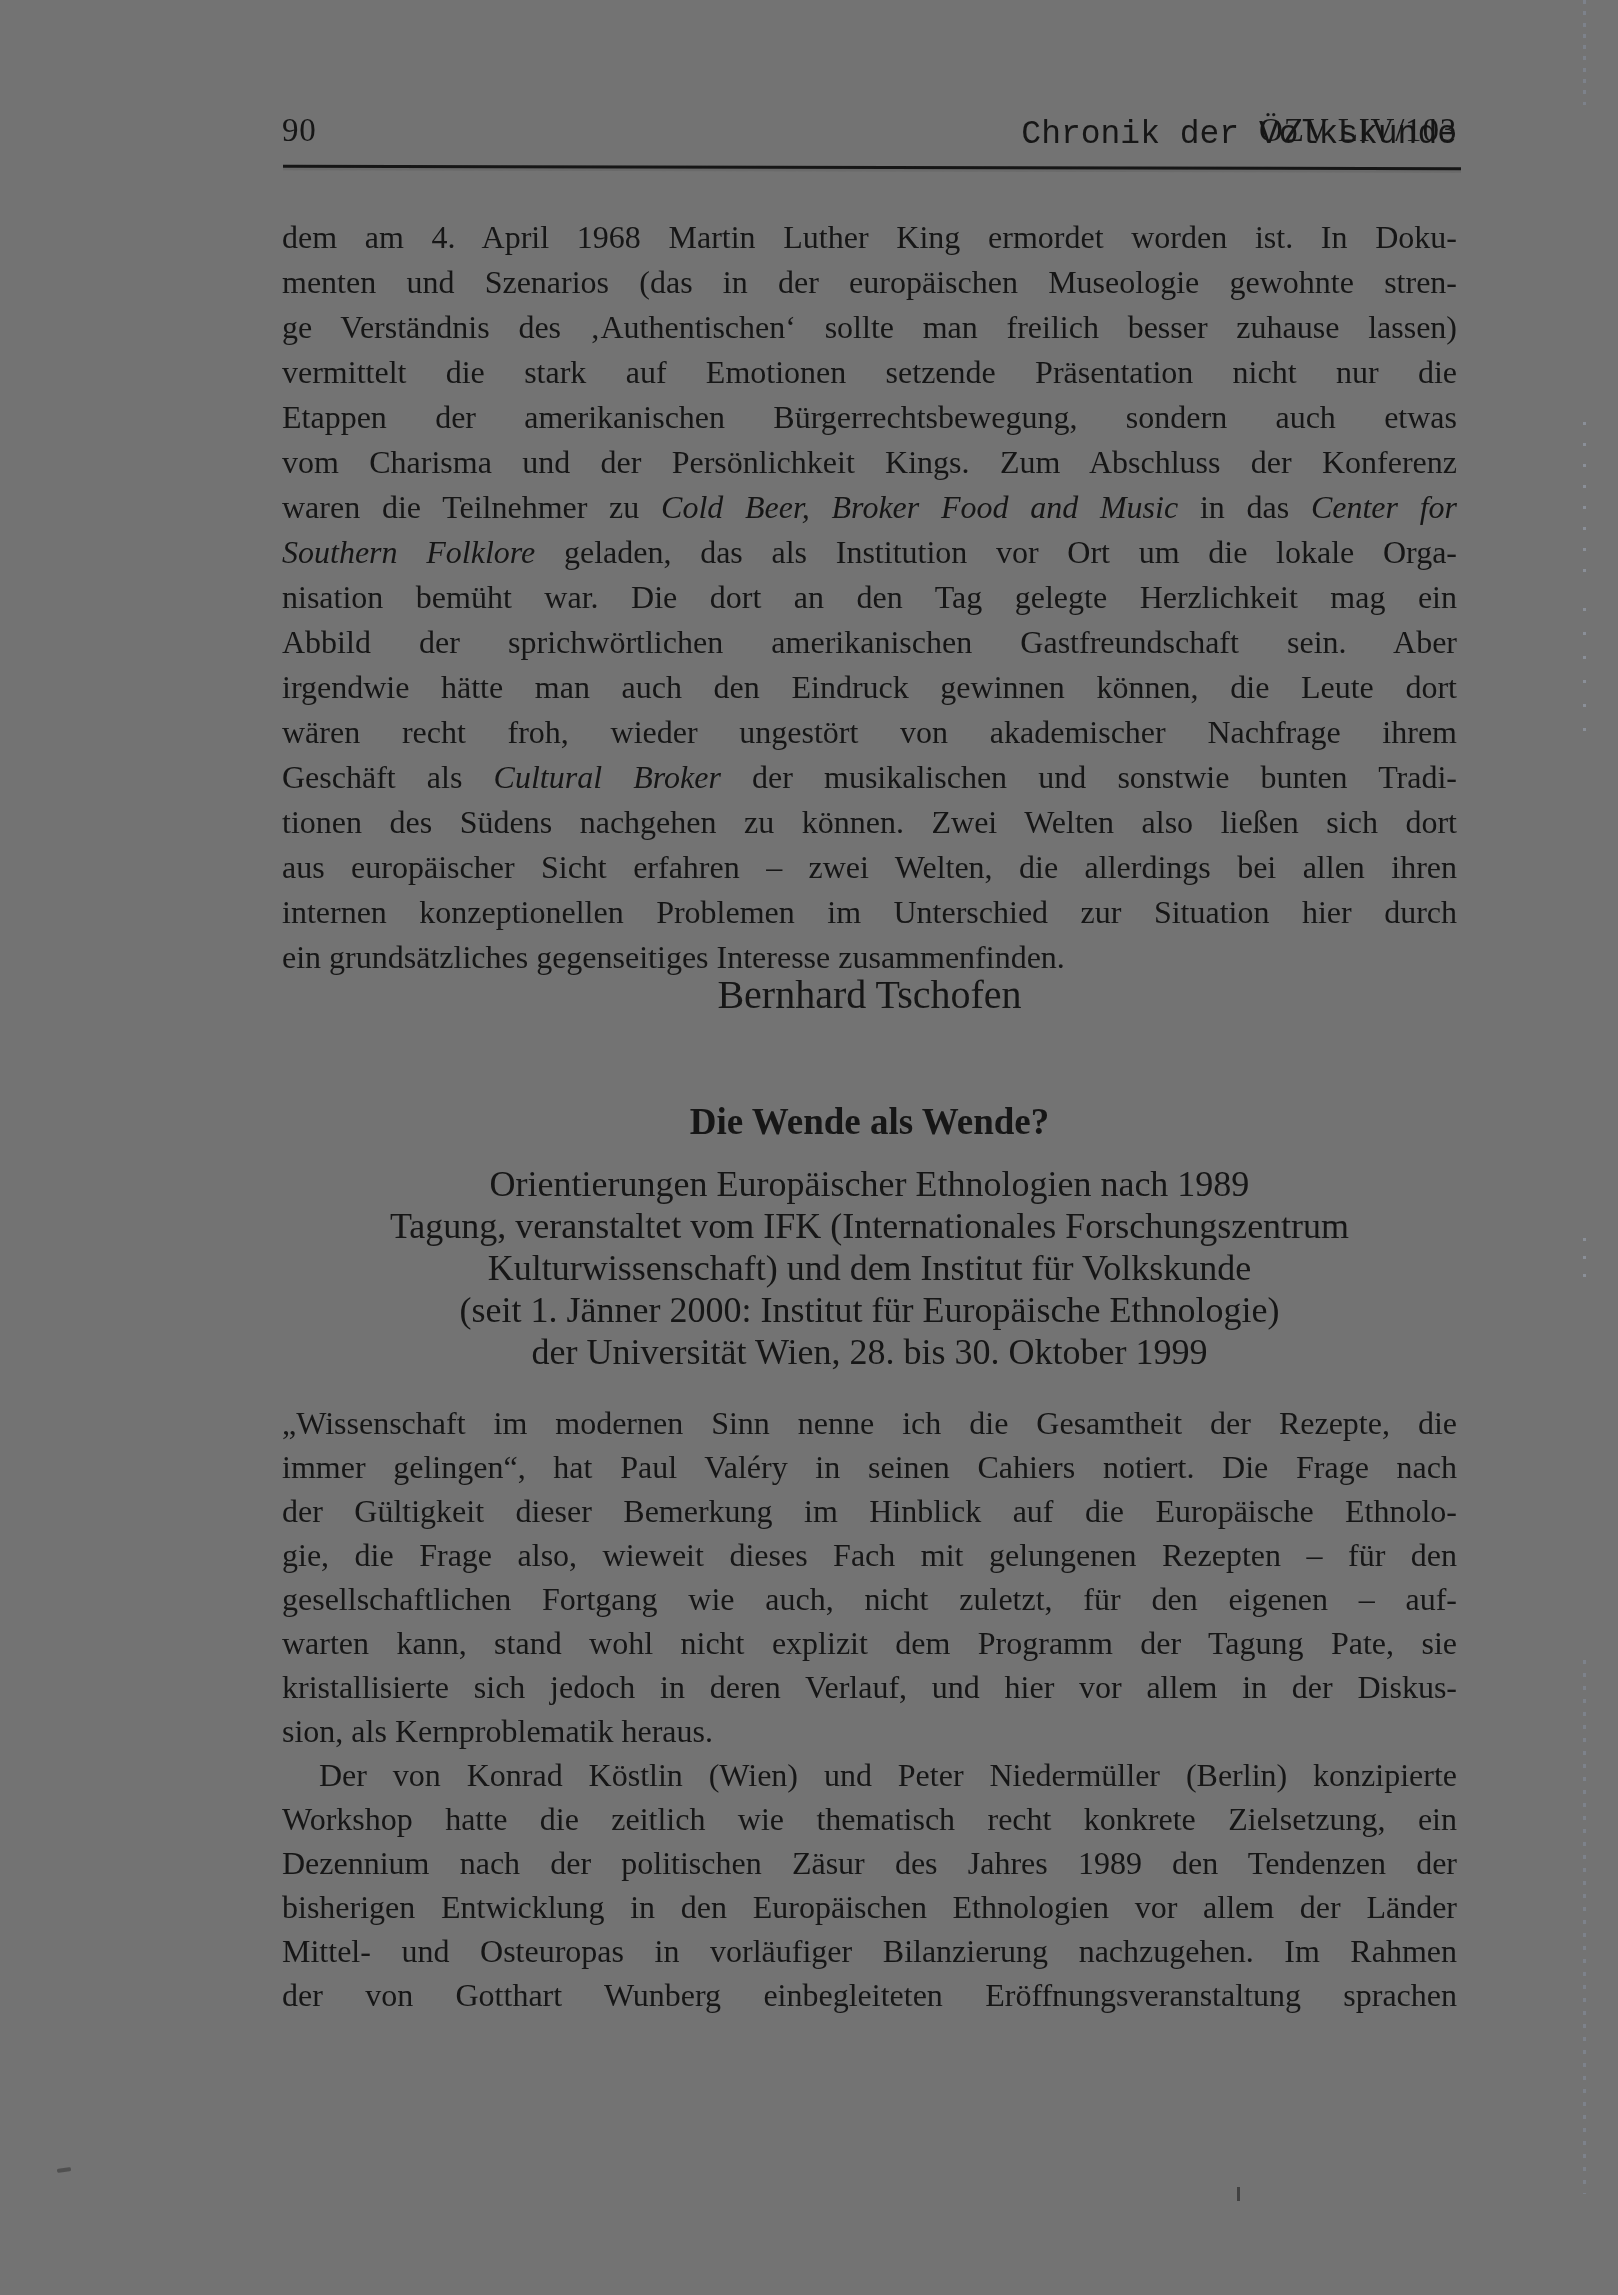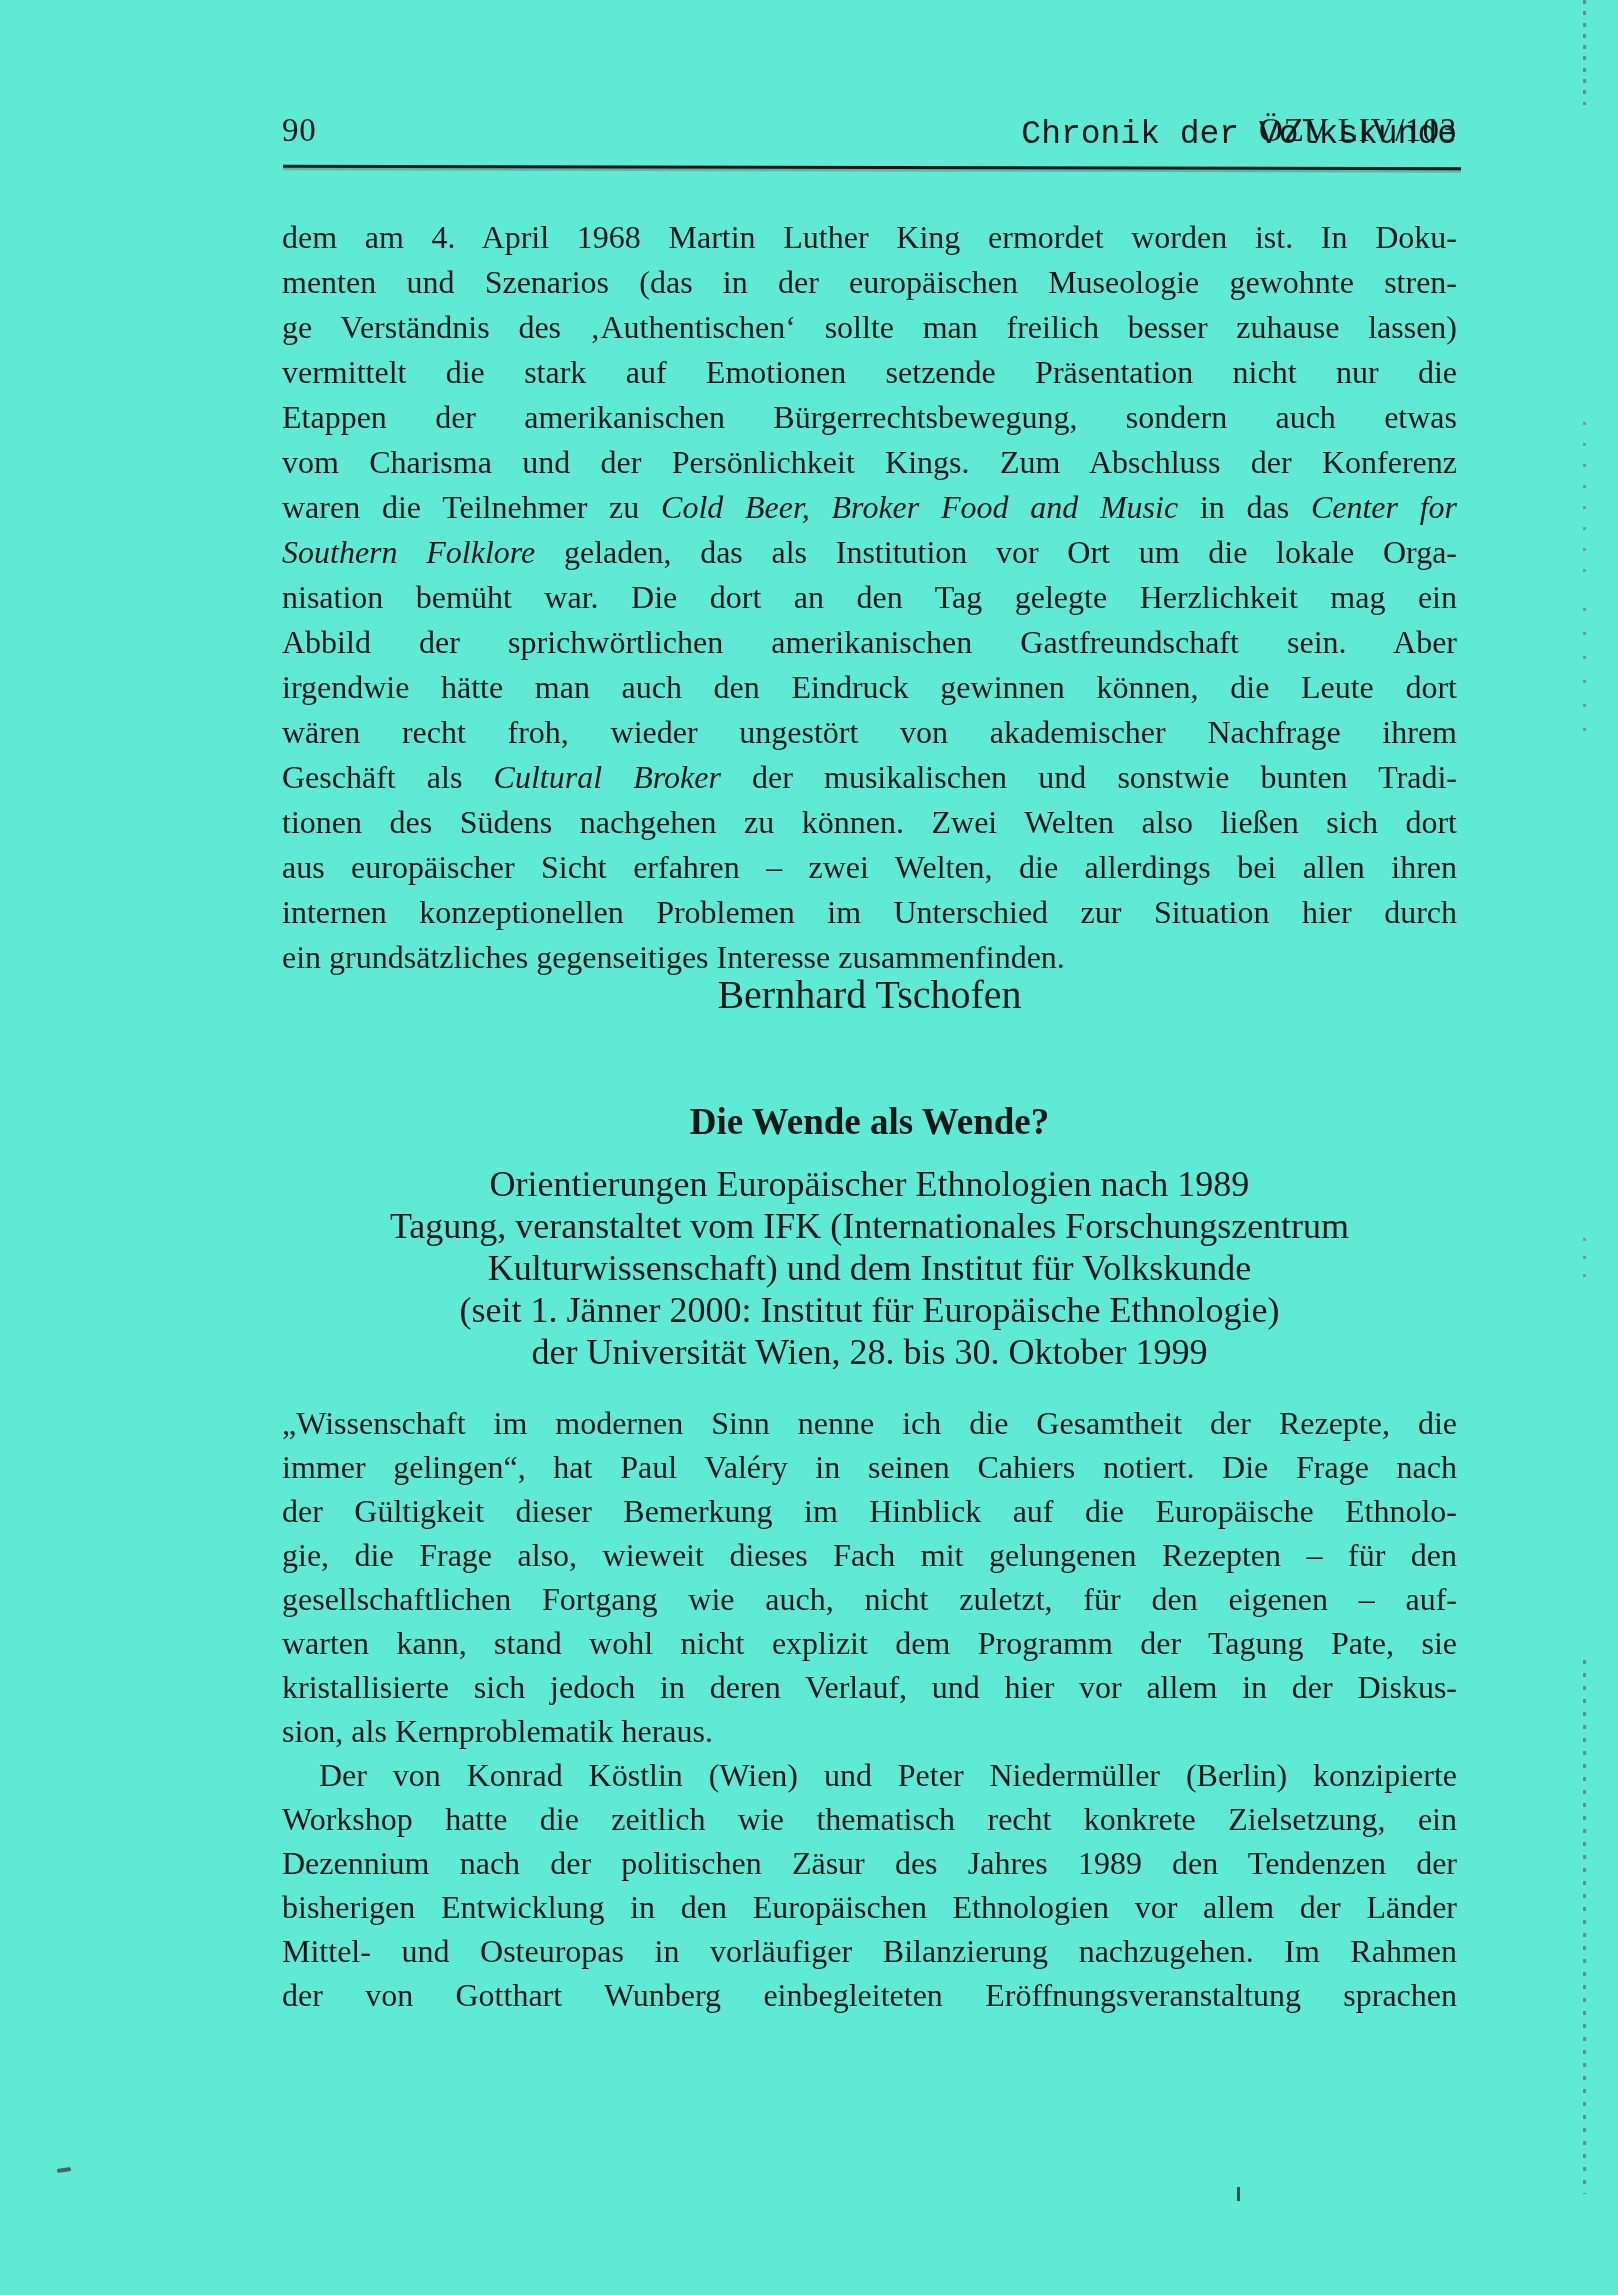--- a/index.html
+++ b/index.html
@@ -1,20 +1,20 @@
 <!DOCTYPE html>
 <html style="font-size:13px"><head>
 <meta charset="utf-8">
 <style>
   html,body { margin:0; padding:0; background:#e8e8e8; }
   .page {
     position: relative;
     width: 1618px;
     height: 2295px;
-    background: #5eead4;
+    background: #737373;
     font-family: "Liberation Serif", "DejaVu Serif", serif;
     color: #161616;
     overflow: hidden;
   }
   .col { position: absolute; left: 282px; width: 1175px; }
 
   
   .hdr { top: 112px; height: 40px; font-size: 33px; }
   .hdr .pnum  { position:absolute; left:0;  top:0; letter-spacing:0.8px; }
   .hdr .ctr   { position:absolute; left:0; right:0; top:4px; text-align:right;font-family:Liberation Mono, monospace; }

